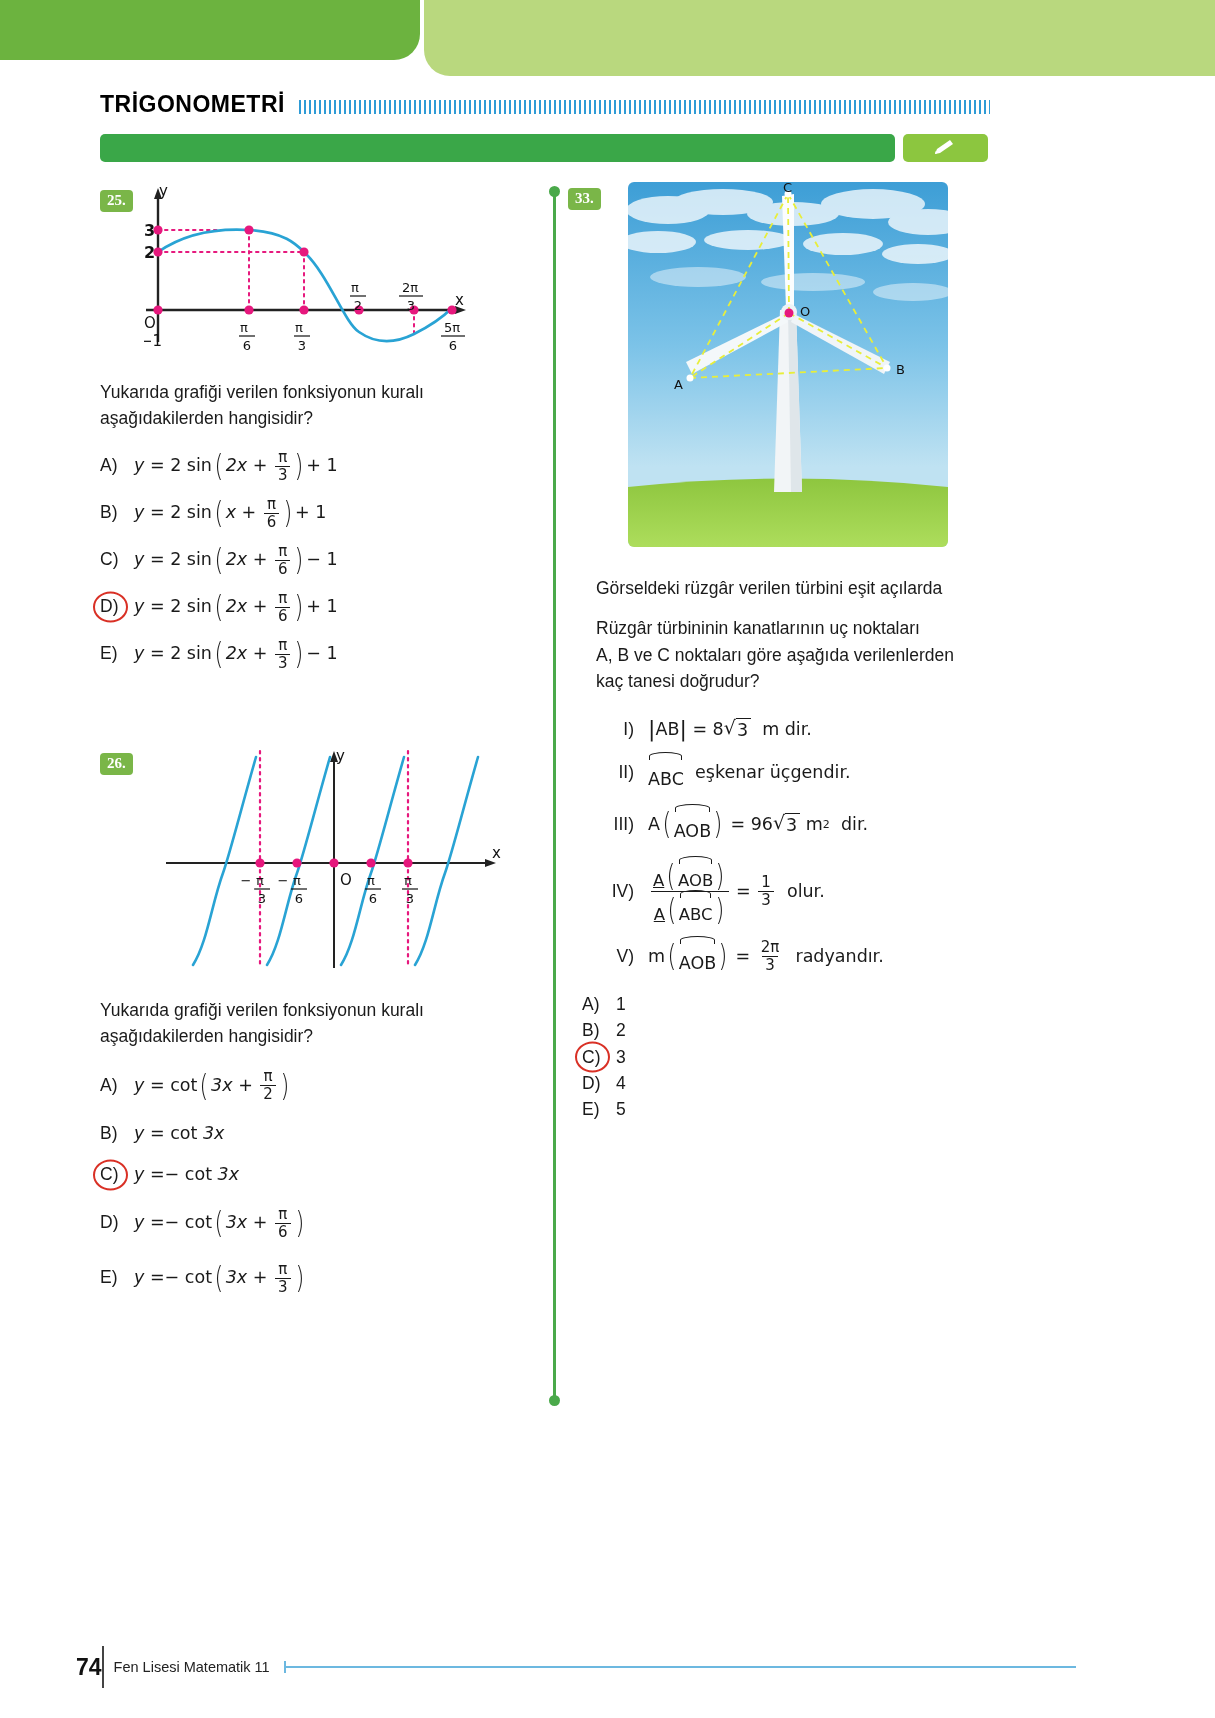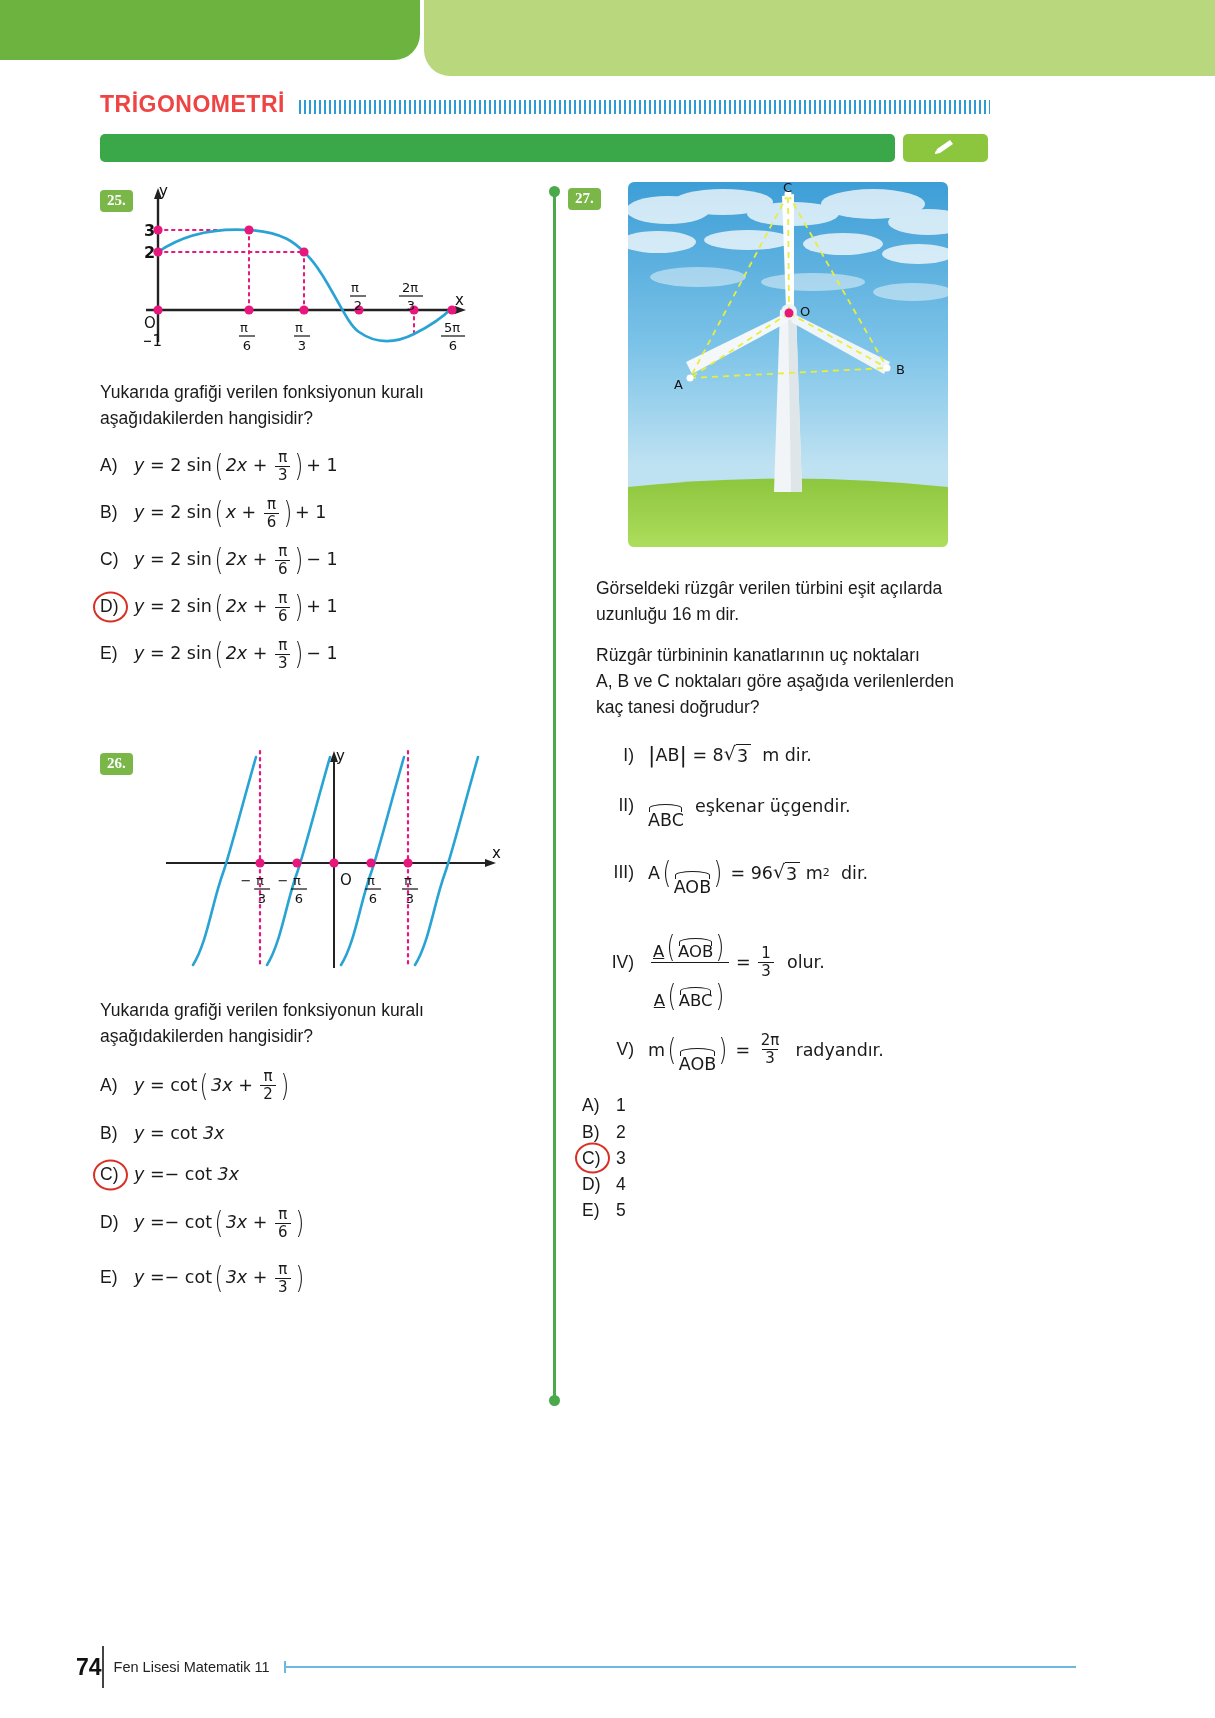--- a/index.html
+++ b/index.html
@@ -13,21 +13,21 @@
     position:absolute;left:0;top:0;width:420px;height:60px;
     background:#6cb33f;border-bottom-right-radius:26px;
   }
   .top-green-right{
     position:absolute;left:424px;top:0;width:791px;height:76px;
     background:#b9d87e;border-bottom-left-radius:26px;
   }
   
   .unit-row{position:absolute;left:100px;top:86px;width:890px;height:30px;display:flex;align-items:flex-end;}
   .unit-title{
-    font-size:23px;font-weight:bold;color:#ef4444;letter-spacing:.5px;
+    font-size:23px;font-weight:bold;color:#000000;letter-spacing:.5px;
     line-height:1;white-space:nowrap;
   }
   .dash-rule{
     flex:1;height:14px;margin-left:14px;margin-bottom:2px;
     background-image:repeating-linear-gradient(to right,#2e9bd6 0 2px,transparent 2px 5px);
   }
   
   .green-bar{
     position:absolute;left:100px;top:134px;width:795px;height:28px;
     background:#3aa748;border-radius:5px;
@@ -65,21 +65,21 @@
   
   .frac{display:inline-flex;flex-direction:column;align-items:center;vertical-align:middle;
         margin:0 2px;line-height:1;}
   .frac .num{font-size:15px;padding:0 3px 1px 3px;}
   .frac .den{font-size:15px;padding:1px 3px 0 3px;border-top:1.3px solid #1a1a1a;}
   .frac.big .num,.frac.big .den{font-size:16.5px;text-decoration:underline;}
   .paren{font-size:30px;font-weight:300;line-height:.8;margin:0 1px;display:inline-block;transform:scaleX(.75);}
   .sqrt{display:inline-flex;align-items:flex-start;}
   .sqrt .radix{font-size:19px;line-height:1;}
   .sqrt .rad{border-top:1.2px solid #1a1a1a;padding:1px 3px 0 1px;font-size:17.5px;}
-  .arc{position:relative;display:inline-block;padding-top:3px;margin-top:26px;}
+  .arc{position:relative;display:inline-block;padding-top:14px;}
   .arc::before{
     content:"";position:absolute;left:4%;right:4%;top:-3px;height:7px;
     border:1.4px solid #1a1a1a;border-bottom:none;border-radius:60% 60% 0 0;
   }
   
   .stmt{display:flex;align-items:center;font-size:17.5px;margin-bottom:15px;}
   .stmt .rn{width:44px;flex:none;text-align:right;padding-right:14px;}
   
   .turbine-wrap{
     position:relative;width:320px;height:365px;border-radius:6px;overflow:hidden;
@@ -343,21 +343,21 @@
             </span><span class="paren">)</span>
         </span>
       </div>
     </div>
   </div>
 </div>
 
 <div class="col-right">
 
   <div style="position:relative;">
-    <span class="qnum q-badge-abs" style="left:0;top:6px;">27.</span>
+    <span class="qnum q-badge-abs" style="left:0;top:6px;">33.</span>
 
     <div class="turbine-wrap">
       <svg width="320" height="365" viewBox="0 0 320 365">
         <defs>
           <linearGradient id="sky" x1="0" y1="0" x2="0" y2="1">
             <stop offset="0%" stop-color="#3d9ed6"></stop>
             <stop offset="45%" stop-color="#7cc3e8"></stop>
             <stop offset="78%" stop-color="#bfe2f2"></stop>
           </linearGradient>
           <linearGradient id="grass" x1="0" y1="0" x2="0" y2="1">
@@ -411,21 +411,20 @@
 
         <text x="155" y="10" font-size="13" font-family="DejaVu Sans, sans-serif" fill="#111">C</text>
         <text x="172" y="134" font-size="13" font-family="DejaVu Sans, sans-serif" fill="#111">O</text>
         <text x="46" y="207" font-size="13" font-family="DejaVu Sans, sans-serif" fill="#111">A</text>
         <text x="268" y="192" font-size="13" font-family="DejaVu Sans, sans-serif" fill="#111">B</text>
       </svg>
     </div>
 
     <div class="qtext" style="margin:28px 0 0 28px;">
       <div>Görseldeki rüzgâr verilen türbini eşit açılarda</div>
-      <div>uzunluğu 16 m dir.</div>
     </div>
     <div class="qtext" style="margin:14px 0 0 28px;">
       <div>Rüzgâr türbininin kanatlarının uç noktaları</div>
       <div>A, B ve C noktaları göre aşağıda verilenlerden</div>
       <div>kaç tanesi doğrudur?</div>
     </div>
 
     <div style="margin:24px 0 0 22px;">
 
       <div class="stmt">

